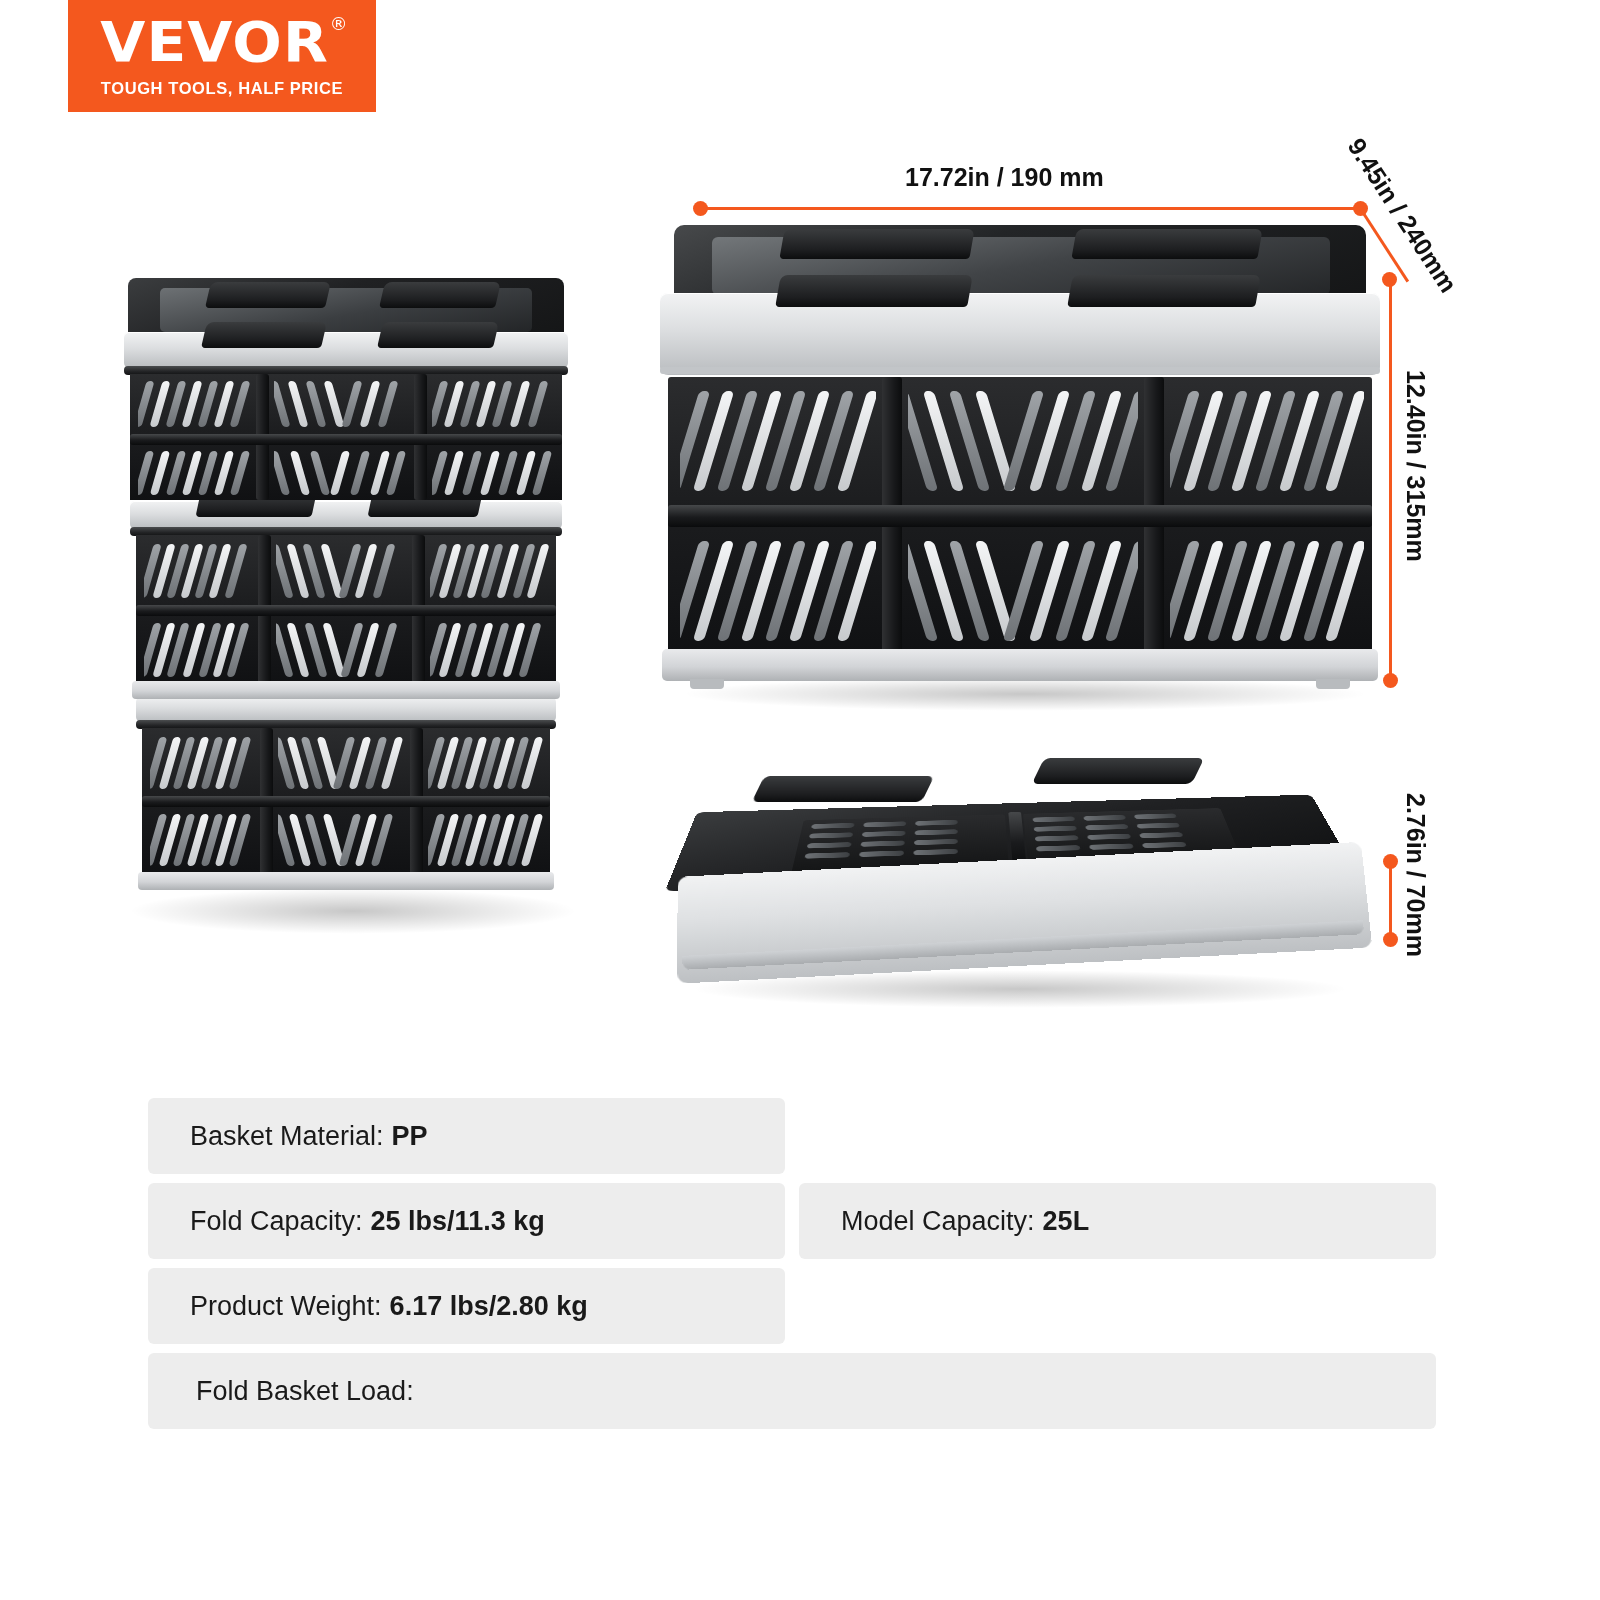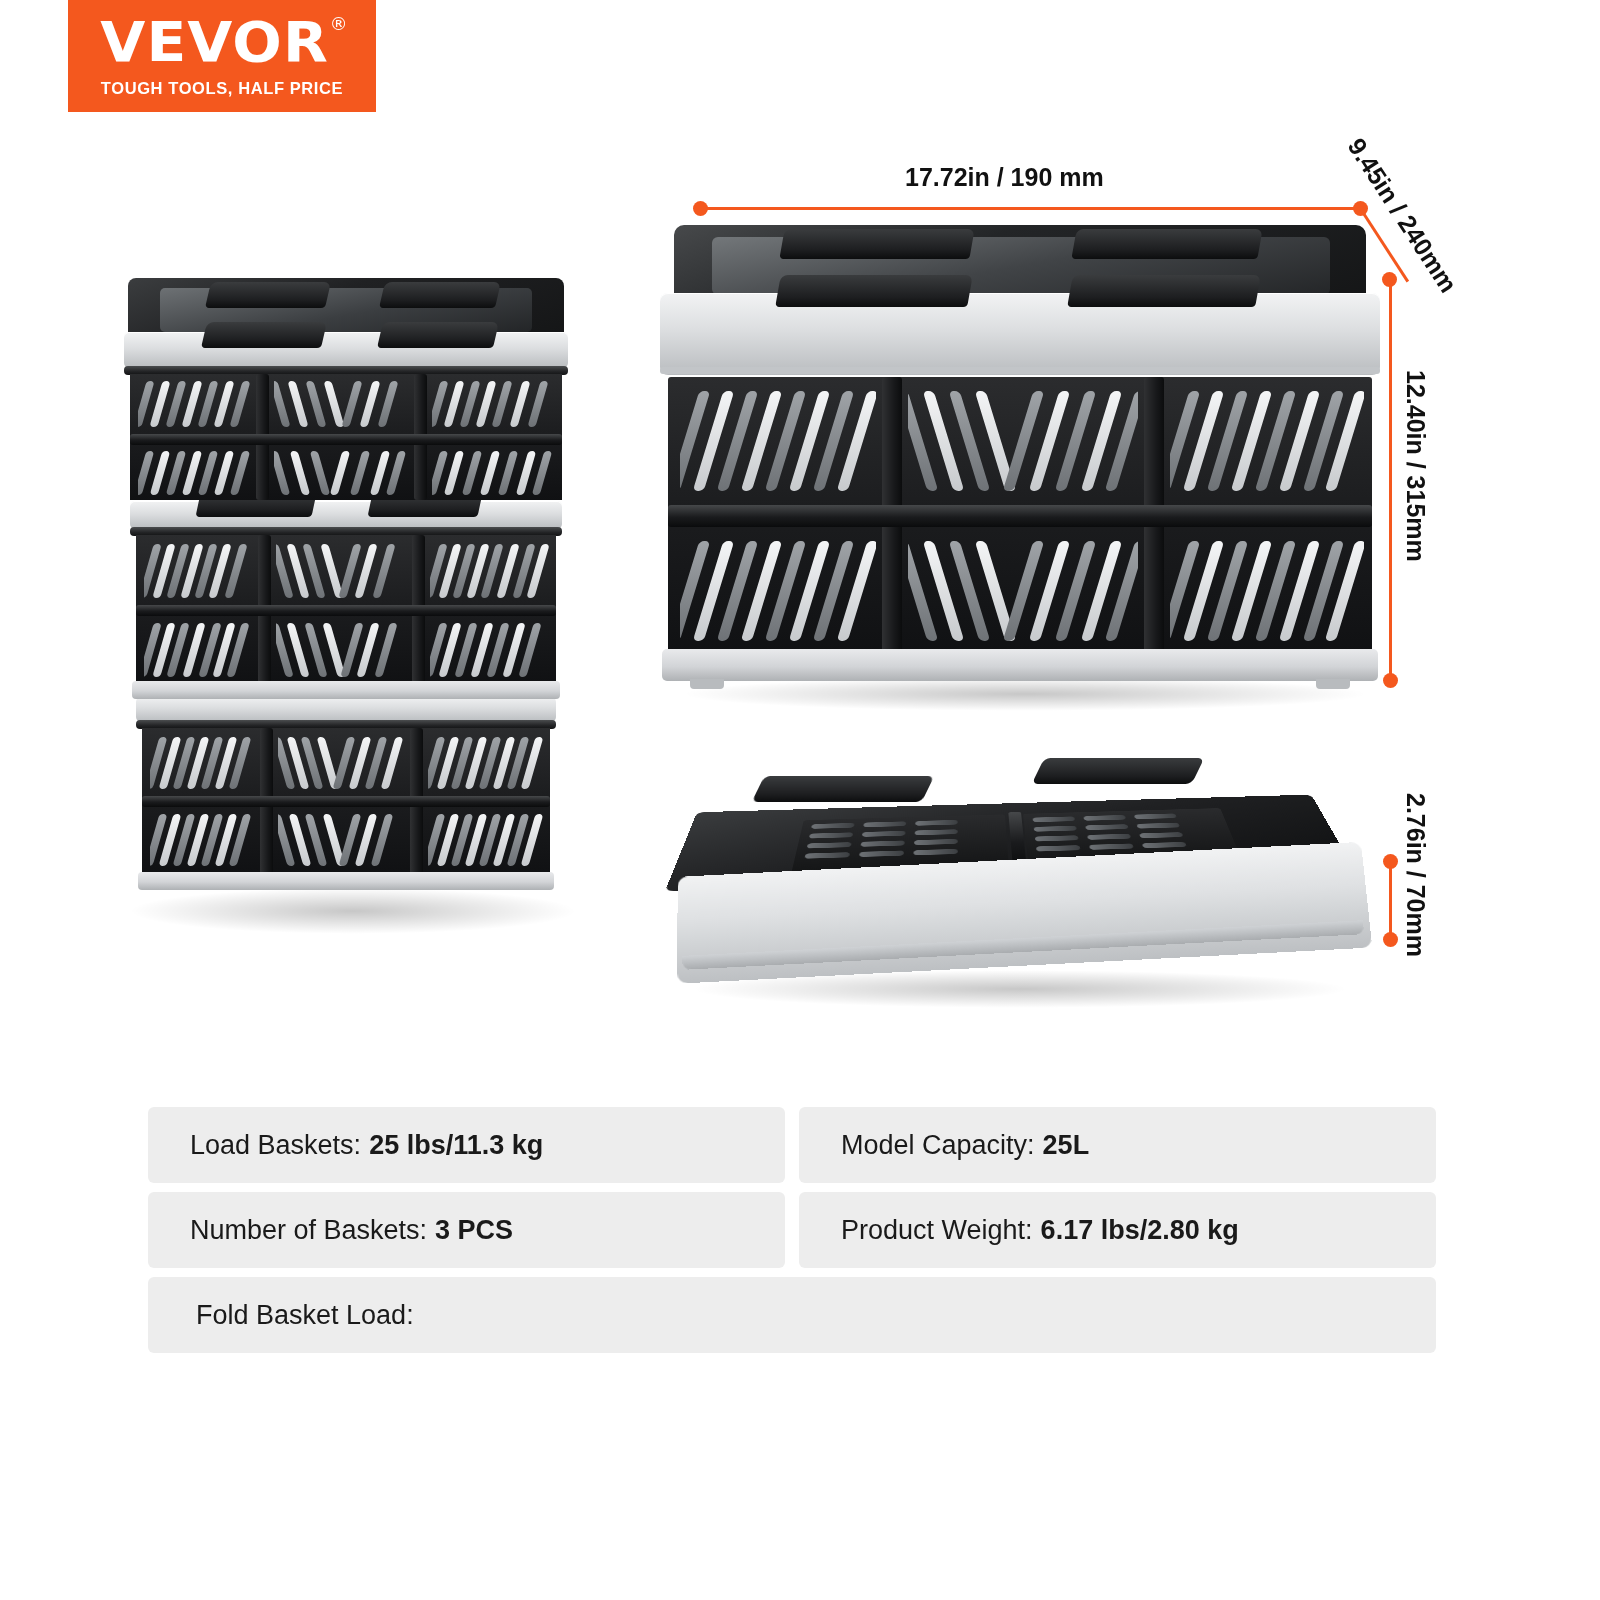--- a/index.html
+++ b/index.html
@@ -562,39 +562,39 @@
 
   <div class="dim-dot" style="left:1383px; top:854px;"></div>
   <div class="dim-line-v" style="left:1389px; top:861px; width:3px; height:78px;"></div>
   <div class="dim-dot" style="left:1383px; top:932px;"></div>
   <div class="dim-label rot90" style="left:1430px; top:793px;">2.76in / 70mm</div>
 </div>
 
 <div class="specs">
 
   <div class="spec-row-pair">
+    <div class="spec-cell spec-half">
+      <span>Basket Material:</span>
+      <span class="spec-val">PP</span>
+    </div>
   </div>
 
   <div class="spec-row-pair">
     <div class="spec-cell spec-half">
-      <span>Load Baskets:</span>
+      <span>Fold Capacity:</span>
       <span class="spec-val">25 lbs/11.3 kg</span>
     </div>
     <div class="spec-cell spec-half">
       <span>Model Capacity:</span>
       <span class="spec-val">25L</span>
     </div>
   </div>
 
   <div class="spec-row-pair">
     <div class="spec-cell spec-half">
-      <span>Number of Baskets:</span>
-      <span class="spec-val">3 PCS</span>
-    </div>
-    <div class="spec-cell spec-half">
       <span>Product Weight:</span>
       <span class="spec-val">6.17 lbs/2.80 kg</span>
     </div>
   </div>
 
 
   <div class="spec-cell spec-full">
     <span>Fold Basket Load:</span>
   </div>
 </div>

